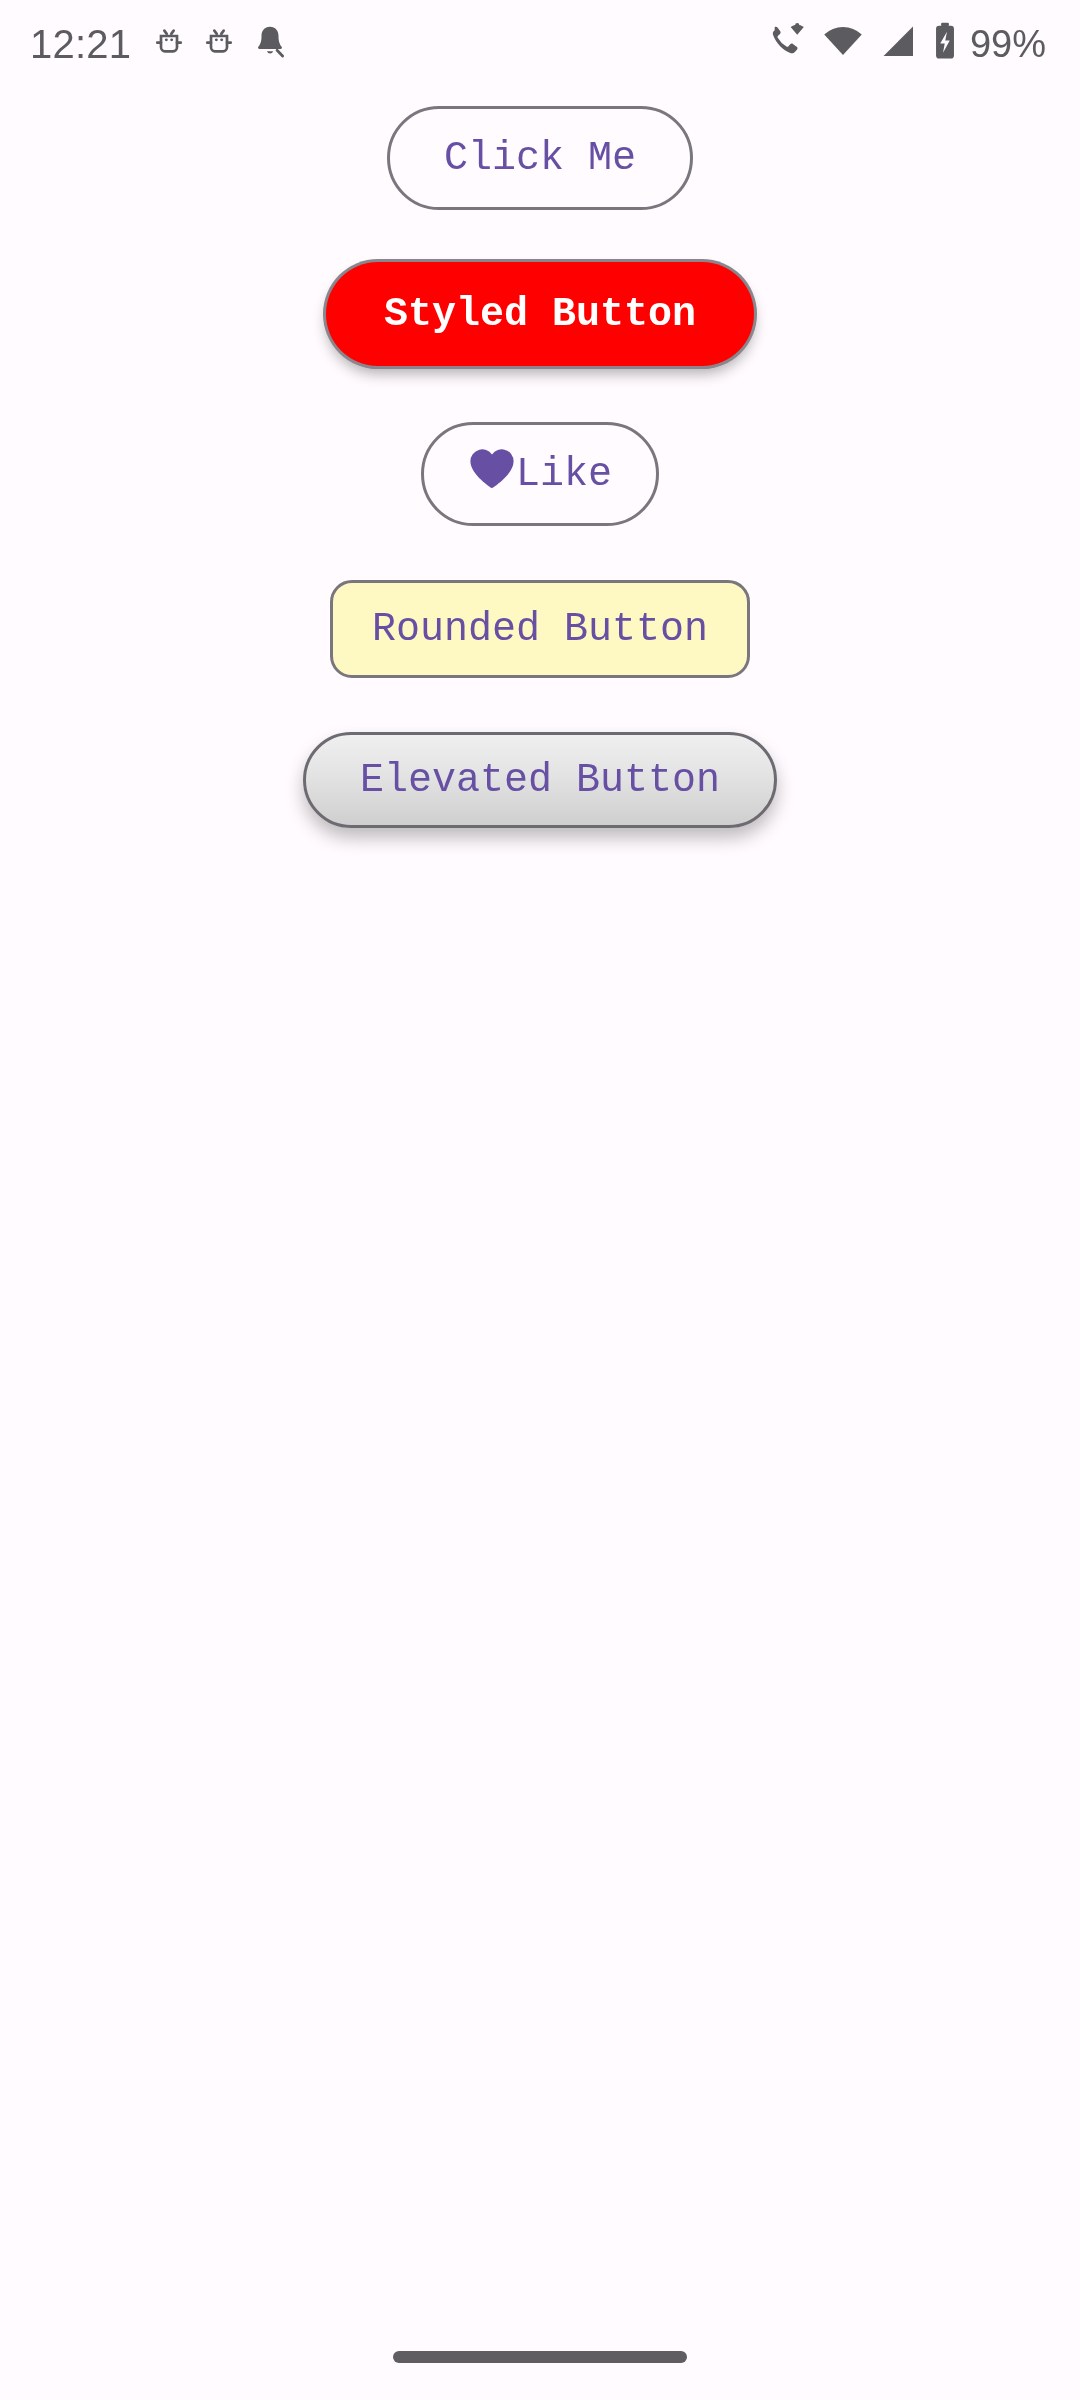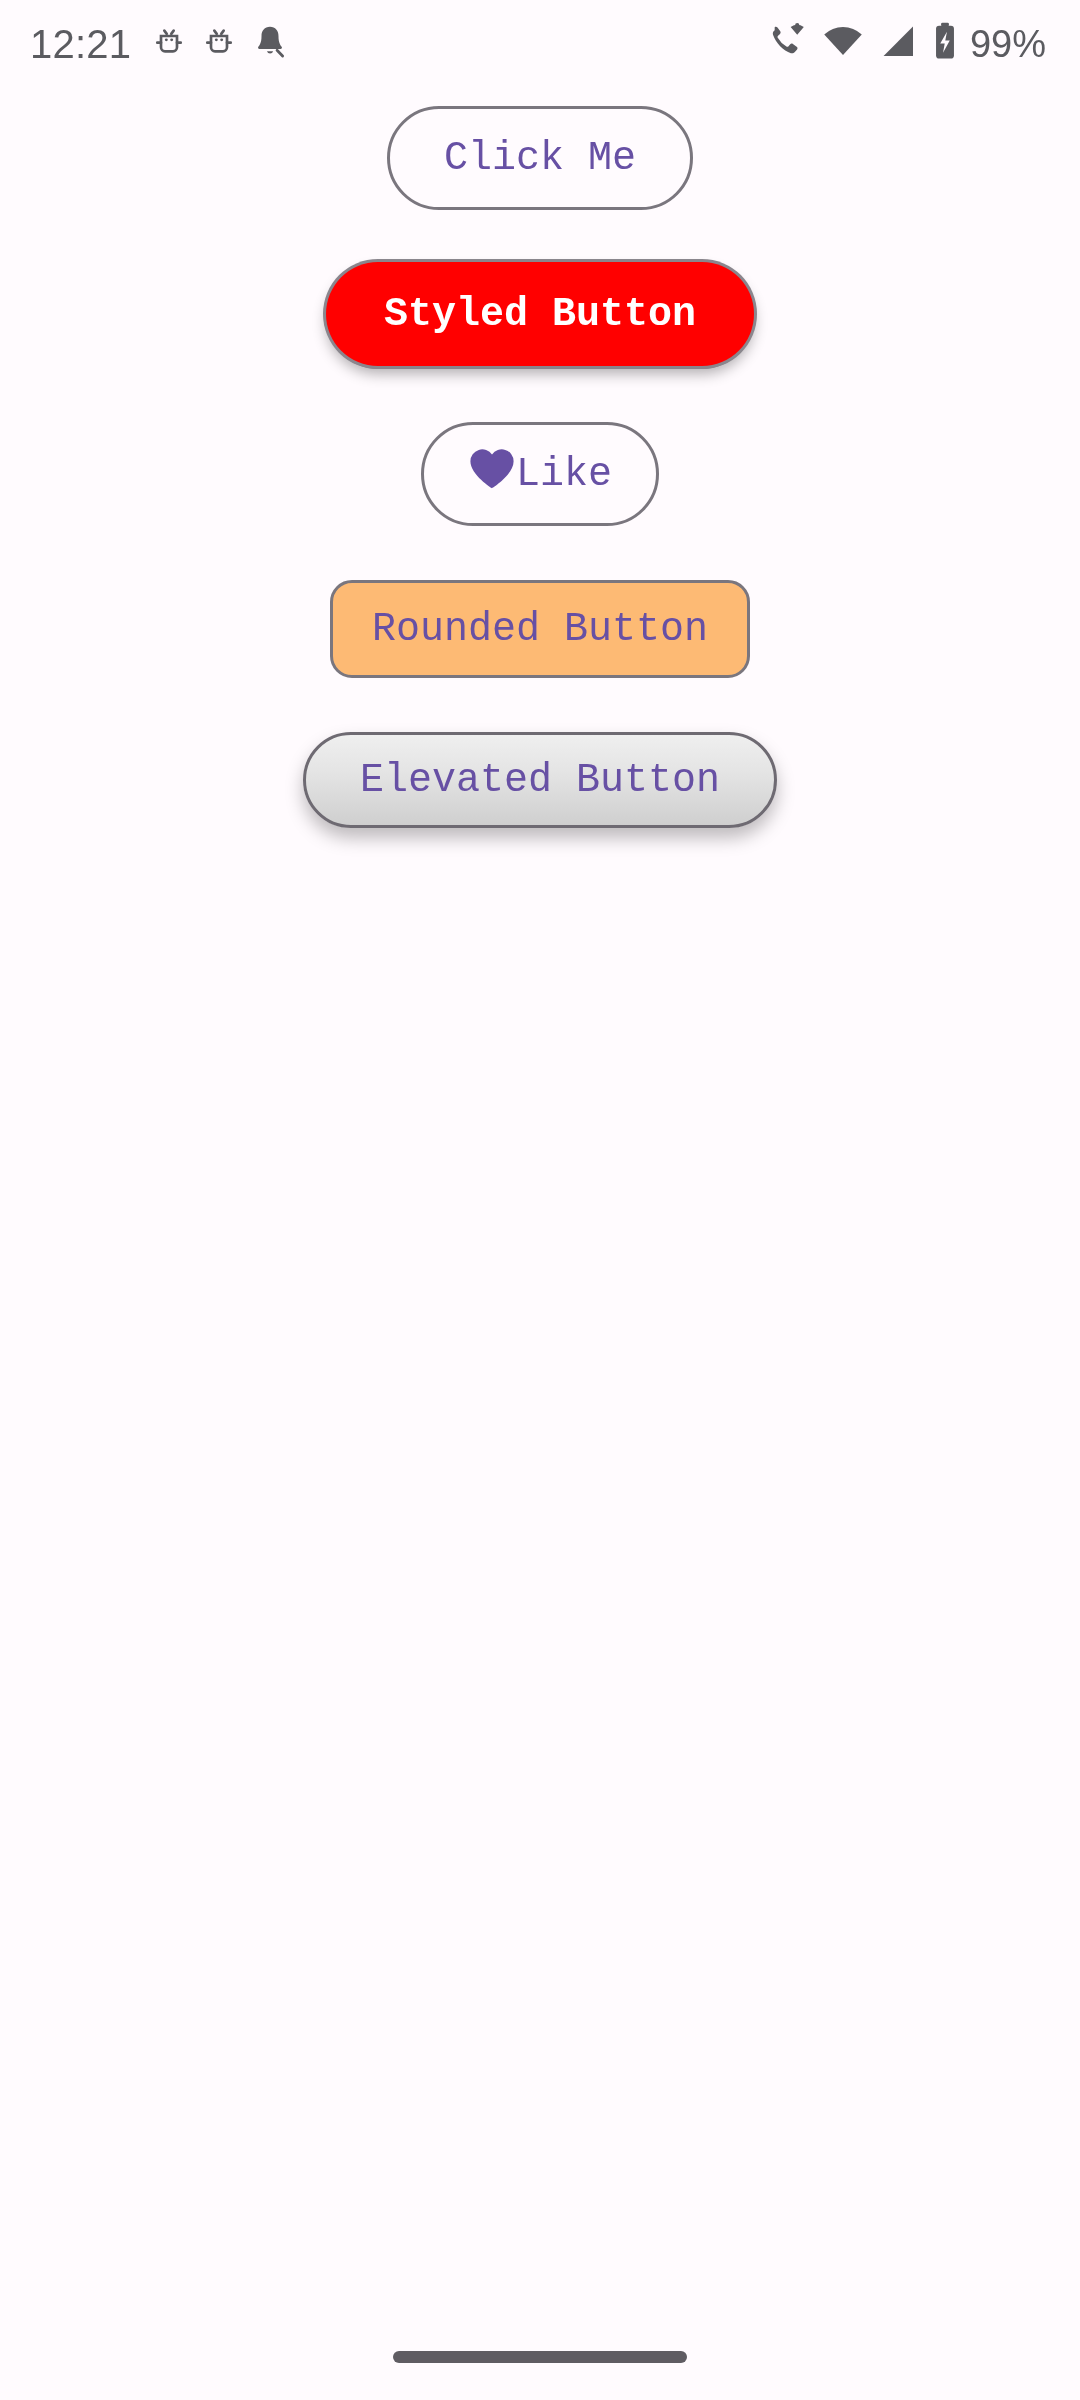--- a/index.html
+++ b/index.html
@@ -108,21 +108,21 @@
   }
   .heart { display:block; }
 
   
   .slot-rounded { margin-top:54px; }
   .btn-rounded {
     height:98px;
     padding:0 39px;
     border:3px solid #7A767E;
     border-radius:22px;
-    background:#fdba74;
+    background:#fef9c3;
     color:#6750A4;
     font-size:40px;
   }
 
   
   .slot-elevated { margin-top:54px; }
   .btn-elevated {
     height:96px;
     padding:0 54px;
     border:3px solid #6E6A72;

